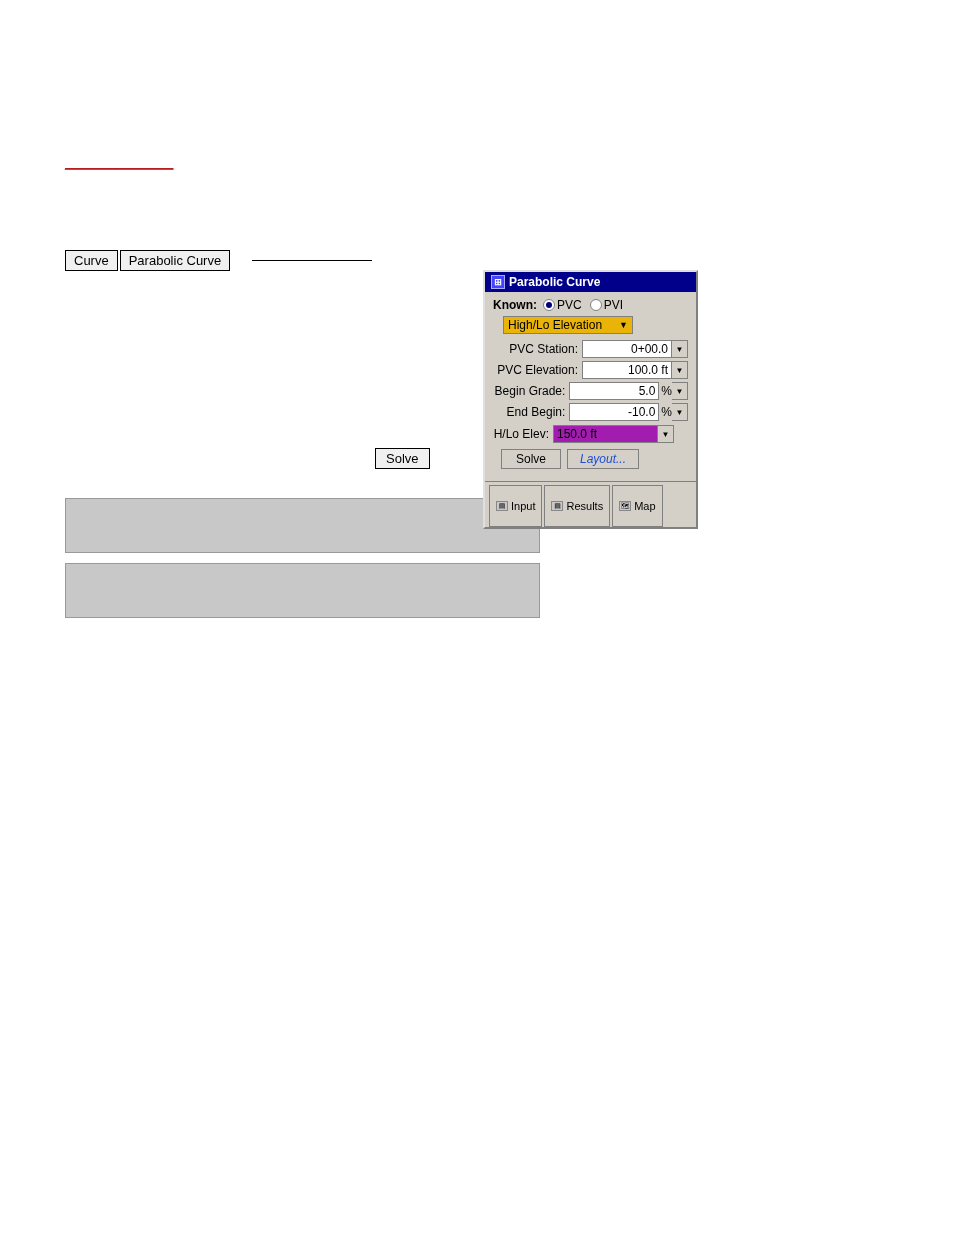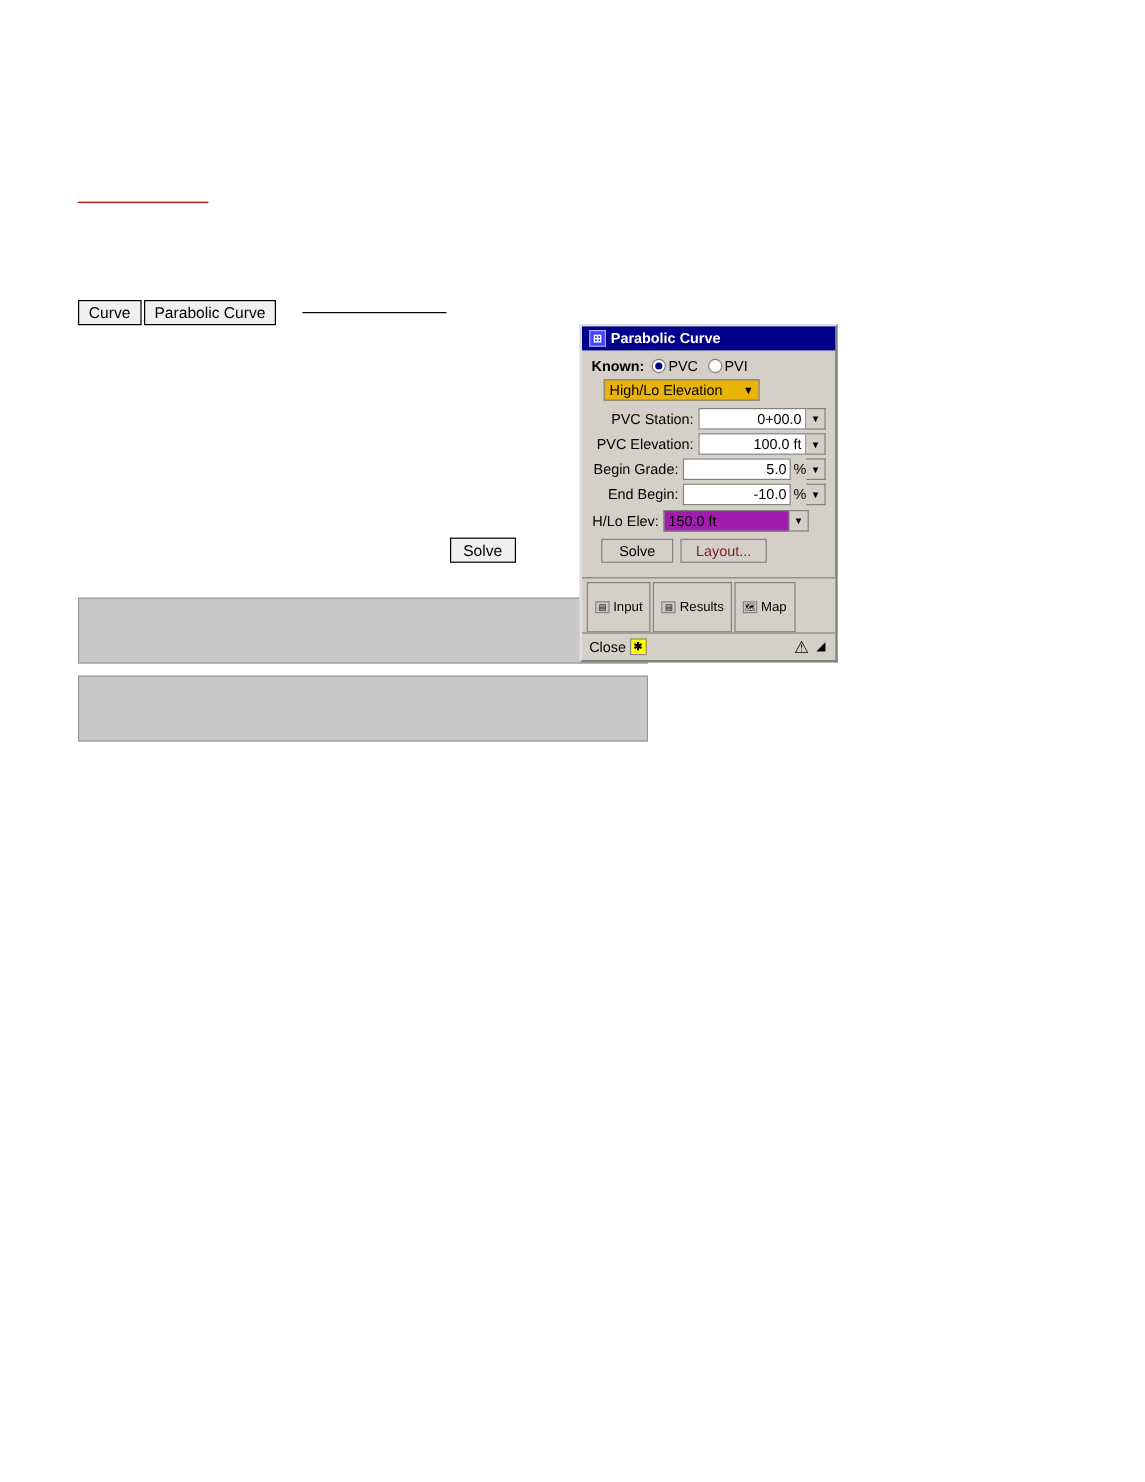--- a/index.html
+++ b/index.html
@@ -452,44 +452,34 @@
     <div class="hlo-row">
       <span class="hlo-label">H/Lo Elev:</span>
       <div class="hlo-input-wrap">
         <input class="hlo-input" type="text" value="150.0 ft" style="">
         <div class="dropdown-btn">▼</div>
       </div>
     </div>
 
     <div class="button-row">
       <button class="dialog-btn">Solve</button>
-      <button class="dialog-btn" style="color:#7f1d1d;">Layout...</button>
+      <button class="dialog-btn" style="color:#1d4ed8;font-style:italic;">Layout...</button>
     </div>
 
   </div>
 
   <div class="dialog-tabs">
     <div class="dialog-tab">
       <div class="dialog-tab-icon">▤</div>
       <span>Input</span>
     </div>
     <div class="dialog-tab">
       <div class="dialog-tab-icon">▤</div>
       <span>Results</span>
     </div>
     <div class="dialog-tab">
       <div class="dialog-tab-icon">🗺</div>
       <span>Map</span>
     </div>
   </div>
 
-  <div class="dialog-footer">
-    <div class="close-btn">
-      <span>Close</span>
-      <div class="close-icon-box">✱</div>
-    </div>
-    <div style="display:flex; align-items:center; gap:2px;">
-      <div class="warning-icon">⚠</div>
-      <div class="resize-handle">◢</div>
-    </div>
-  </div>
 
 </div>
 
 </body></html>

